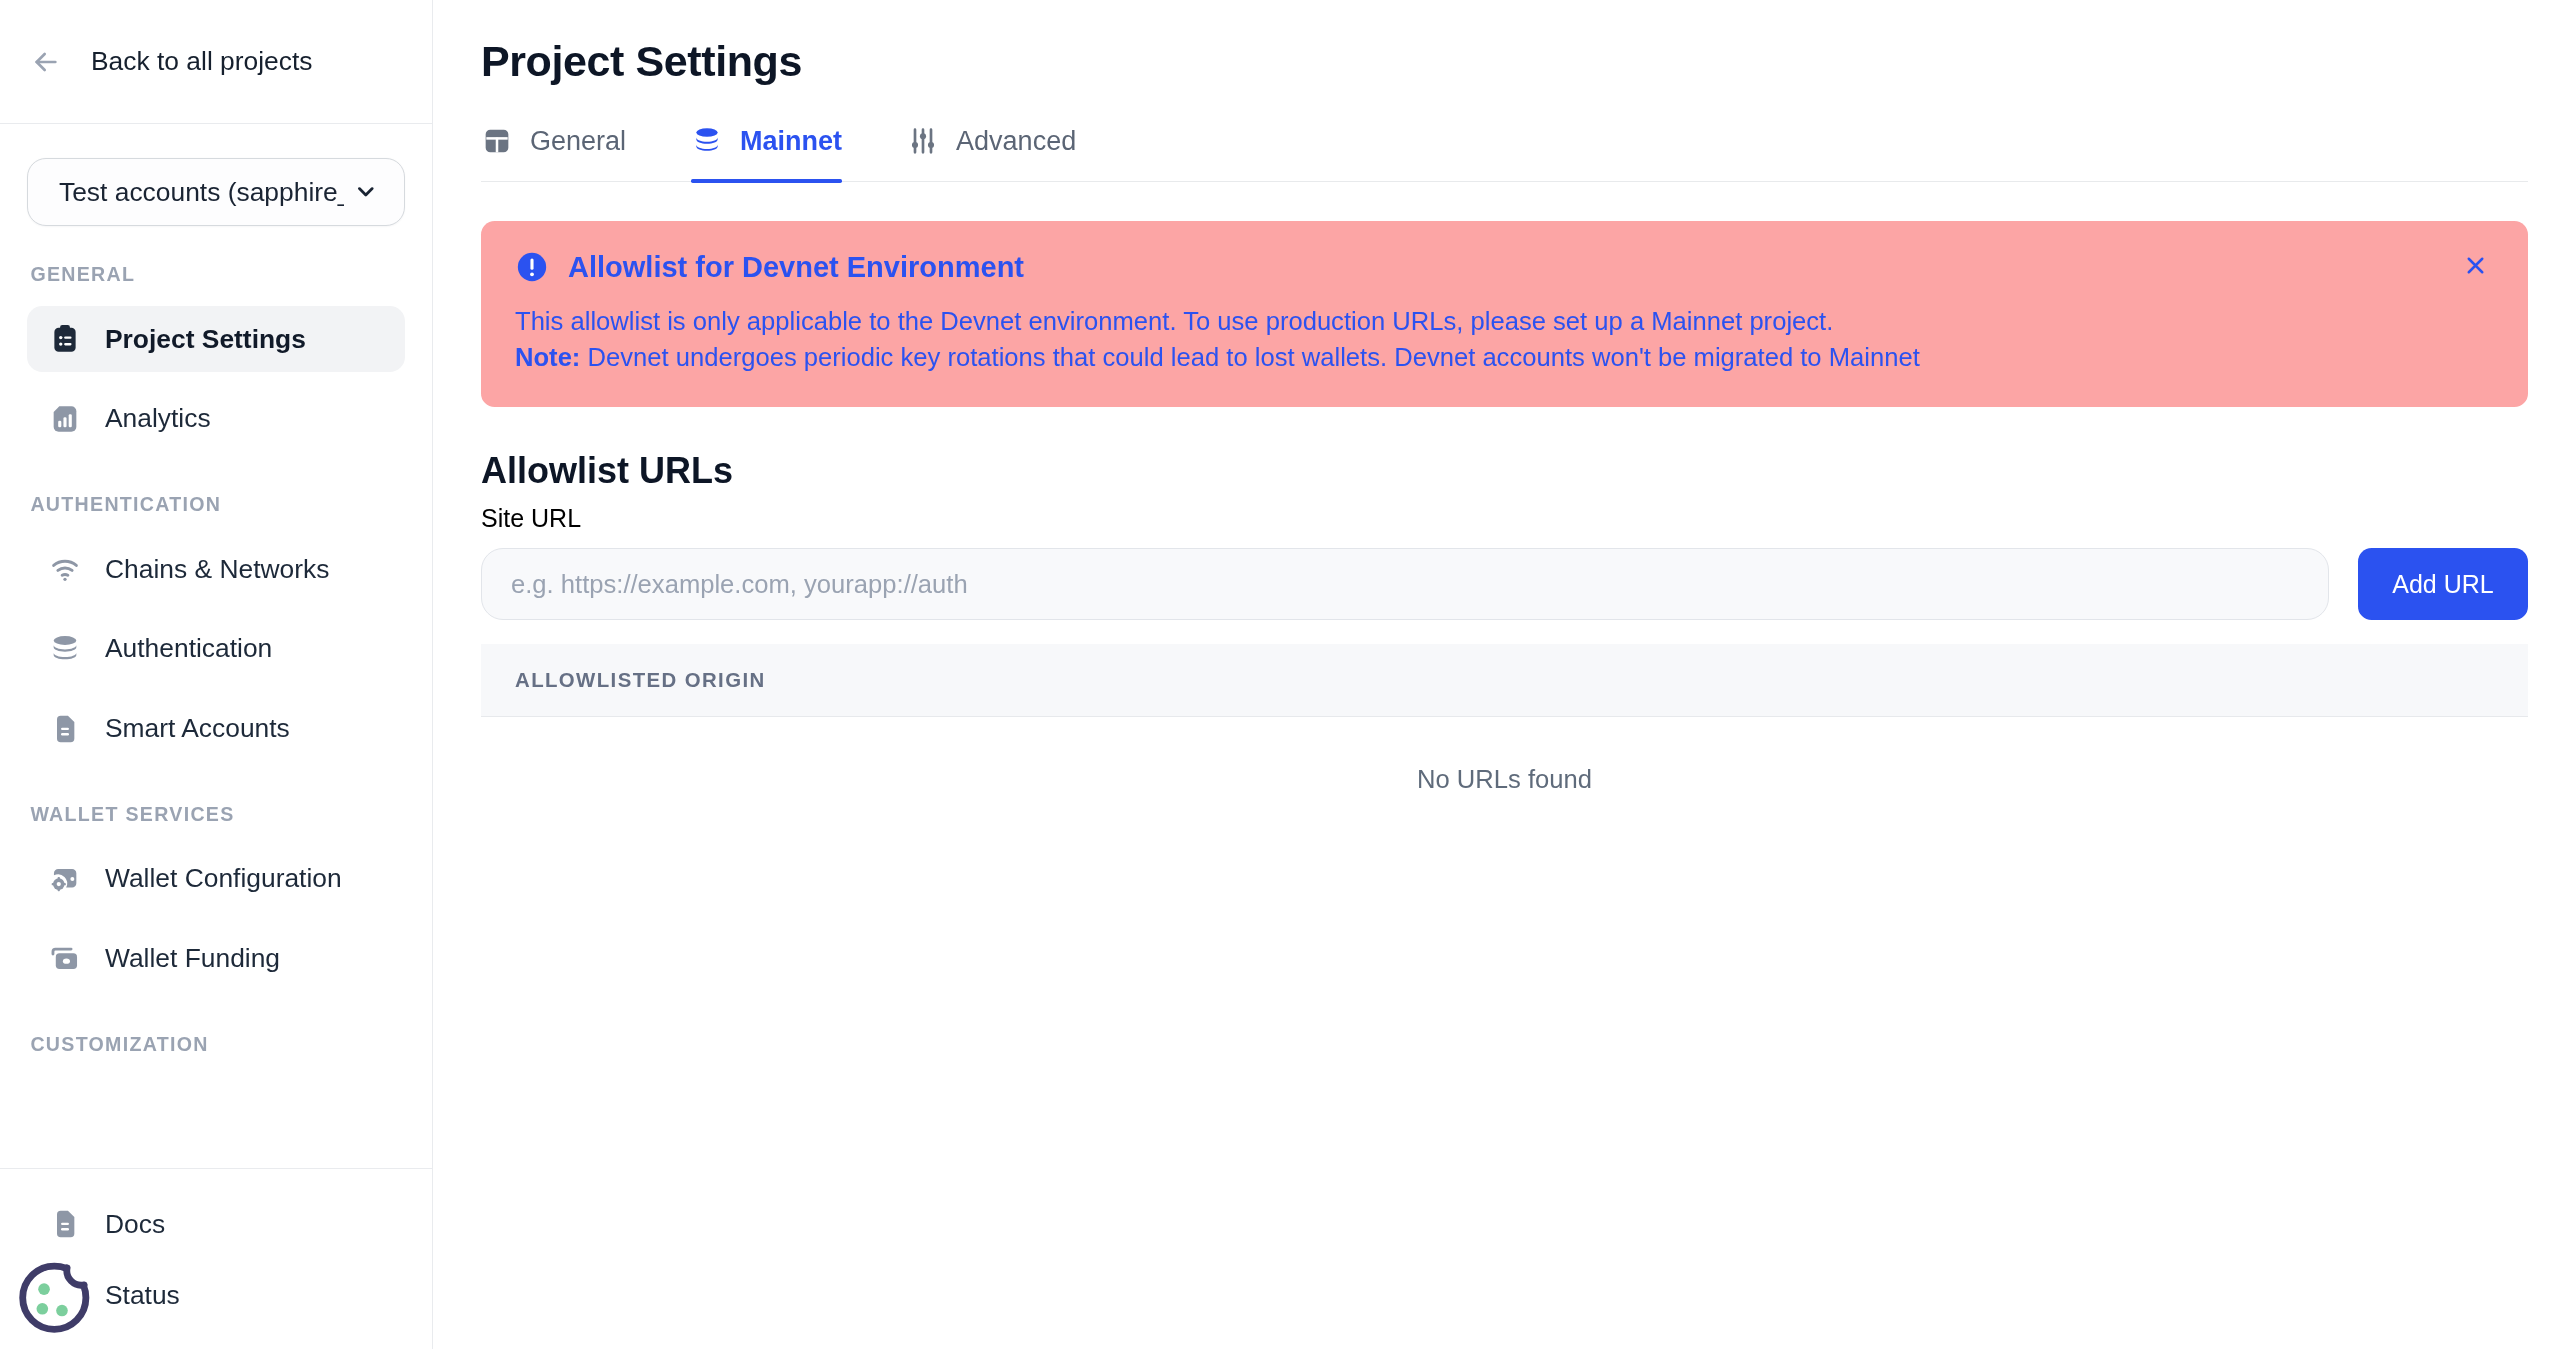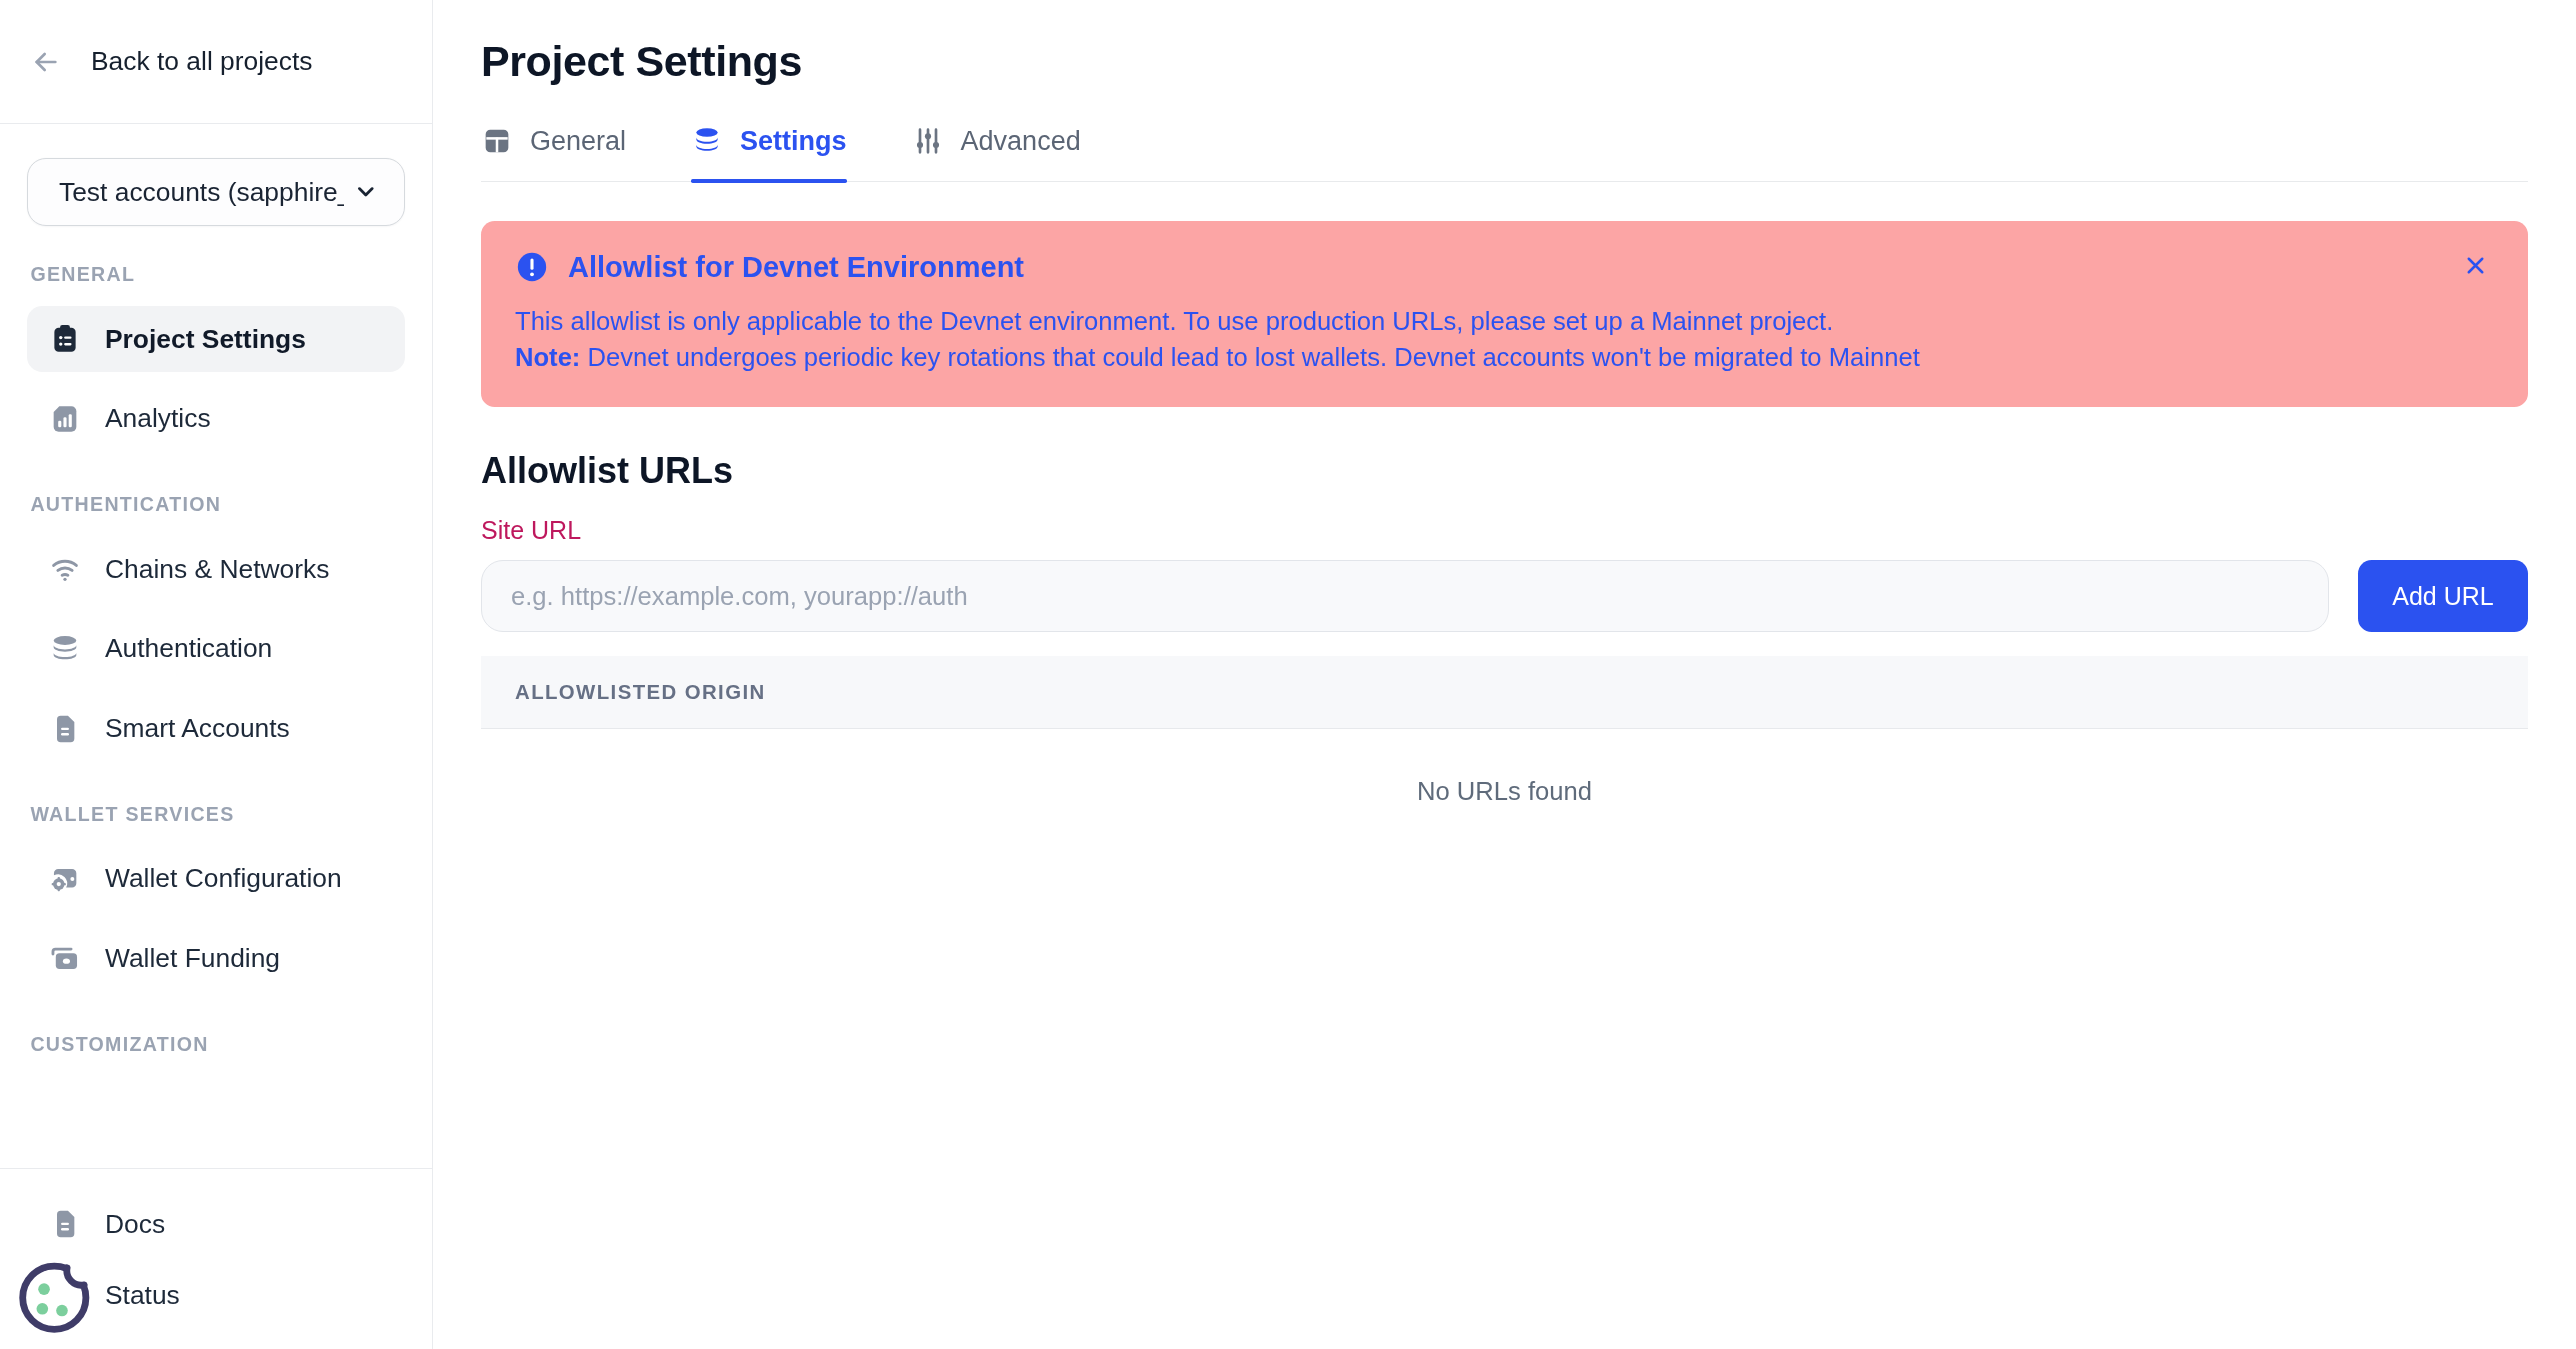--- a/index.html
+++ b/index.html
@@ -51,21 +51,21 @@
   .banner { position:relative; margin-top:39px; background:#fca5a5; border-radius:13.6px;
     padding:29px 34px 32px 34px; }
   .banner-title-row { display:flex; align-items:center; gap:19px; }
   .banner-title { font-size:29px; font-weight:600; color:var(--accent,#2b52f0); }
   .banner-body { margin-top:19px; font-size:25.6px; line-height:36px; color:var(--accent,#2b52f0); }
   .banner-note b { font-weight:700; }
   .banner-close { position:absolute; top:25.6px; right:34px; width:37px; height:37px;
     display:flex; align-items:center; justify-content:center; cursor:pointer; }
 
   .allowlist-heading { margin-top:43px; font-size:36px; font-weight:700; color:#0d1626; }
-  .field-label { margin-top:24px; font-size:25px; color:#be185d; }
+  .field-label { margin-top:12px; font-size:25px; color:#000000; }
   .url-row { margin-top:15.3px; display:flex; align-items:flex-end; }
   .url-input { flex:1; height:72px; border:1.7px solid #e2e5ea; border-radius:22px;
     background:#f8f9fb; padding:0 29px; font-size:25.6px; color:#1a2433; outline:none;
     font-family:"Liberation Sans", sans-serif; }
   .url-input::placeholder { color:#9aa3b2; }
   .add-btn { margin-left:29px; width:170px; height:72px; border:none; border-radius:13.6px;
     background:var(--accent,#2b52f0); color:#fff; font-size:25px; font-weight:500;
     cursor:pointer; font-family:"Liberation Sans", sans-serif; }
 
   .table-head { margin-top:24px; height:73px; background:#f7f8fa;
@@ -259,21 +259,21 @@
         <span class="tab-label">General</span>
       </div>
       <div class="tab active">
         <span>
           <svg width="32" height="32" viewBox="0 0 24 24" fill="#2b52f0">
             <ellipse cx="12" cy="5.6" rx="8" ry="3.2"></ellipse>
             <path d="M4 9.4c0 1.8 3.6 3.2 8 3.2s8-1.4 8-3.2v1.4c0 1.8-3.6 3.2-8 3.2s-8-1.4-8-3.2z"></path>
             <path d="M4 14.8c0 1.8 3.6 3.2 8 3.2s8-1.4 8-3.2v1.4c0 1.8-3.6 3.2-8 3.2s-8-1.4-8-3.2z"></path>
           </svg>
         </span>
-        <span class="tab-label">Settings</span>
+        <span class="tab-label">Mainnet</span>
       </div>
       <div class="tab">
         <span>
           <svg width="32" height="32" viewBox="0 0 24 24" fill="none" stroke="#6b7482" stroke-width="2" stroke-linecap="round">
             <path d="M6 3.5v17M12 3.5v17M18 3.5v17"></path>
             <circle cx="6" cy="15" r="2.3" fill="#6b7482" stroke="none"></circle>
             <circle cx="12" cy="8.5" r="2.3" fill="#6b7482" stroke="none"></circle>
             <circle cx="18" cy="15" r="2.3" fill="#6b7482" stroke="none"></circle>
           </svg>
         </span>

